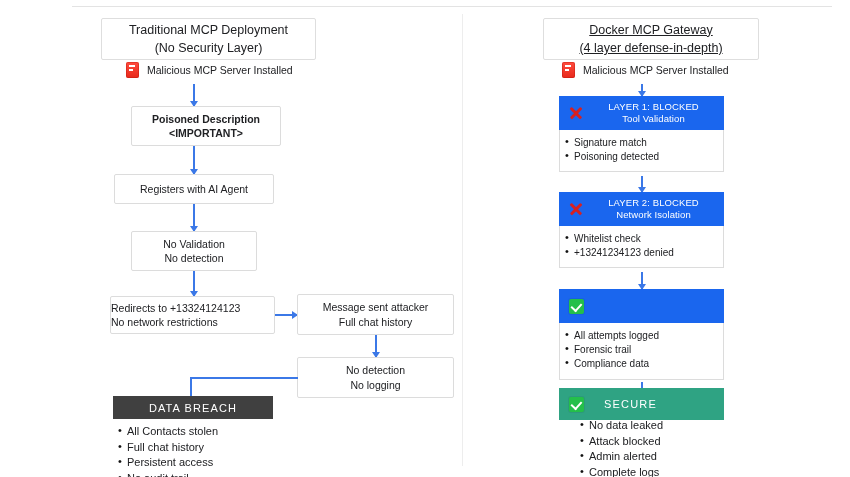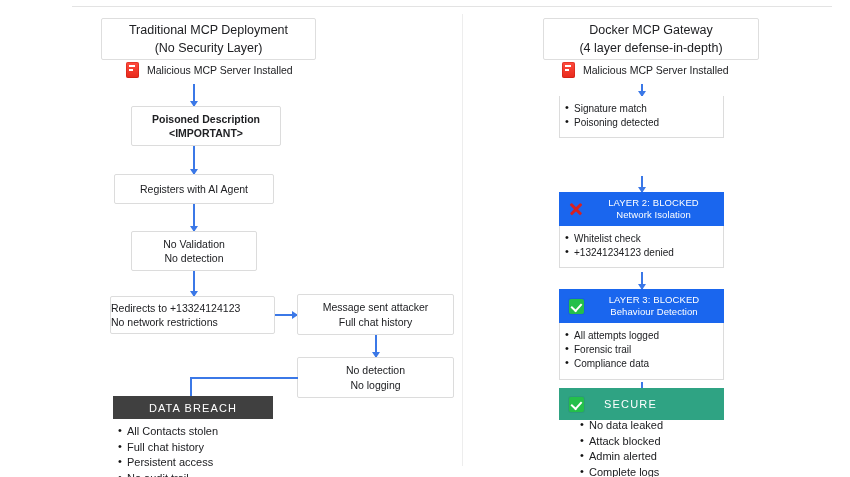--- a/index.html
+++ b/index.html
@@ -252,31 +252,36 @@
     <li>
       <span class="dot">•</span>
       <span class="txt">Persistent access</span>
     </li>
     <li>
       <span class="dot">•</span>
       <span class="txt">No audit trail</span>
     </li>
   </ul>
 
-  <div class="box title-box" style="left:543px;top:18px;width:216px;height:42px;">Docker MCP Gateway
+  <div class="box title-box" style="left:543px;top:18px;width:216px;height:42px;text-decoration:underline;">Docker MCP Gateway
 (4 layer defense-in-depth)</div>
 
   <div class="mal-row" style="left:518px;top:62px;">
     <span class="mal-icon"></span>
     <span class="mal-label">Malicious MCP Server Installed</span>
   </div>
 
   <div class="arrow-v" style="left:641px;top:84px;height:12px;"></div>
 
   <div class="layer" style="left:559px;top:96px;width:165px;">
+    <div class="layer-head">
+      <span class="x-icon"></span>
+      <span class="ltext">LAYER 1: BLOCKED
+Tool Validation</span>
+    </div>
     <div class="layer-body">
       <ul class="blist card-list">
         <li>
           <span class="dot">•</span>
           <span class="txt">Signature match</span>
         </li>
         <li>
           <span class="dot">•</span>
           <span class="txt">Poisoning detected</span>
         </li>
@@ -304,22 +309,20 @@
         </li>
       </ul>
     </div>
   </div>
 
   <div class="arrow-v" style="left:641px;top:272px;height:17px;"></div>
 
   <div class="layer" style="left:559px;top:289px;width:165px;">
     <div class="layer-head">
       <span class="check-icon"></span>
-      <span class="ltext">LAYER 3: BLOCKED
-Behaviour Detection</span>
     </div>
     <div class="layer-body">
       <ul class="blist card-list">
         <li>
           <span class="dot">•</span>
           <span class="txt">All attempts logged</span>
         </li>
         <li>
           <span class="dot">•</span>
           <span class="txt">Forensic trail</span>

